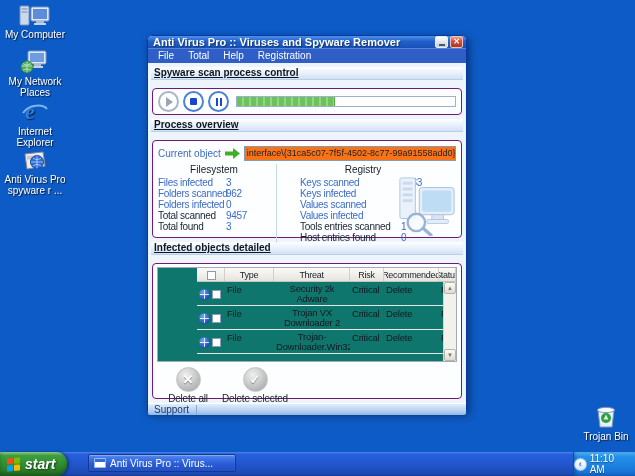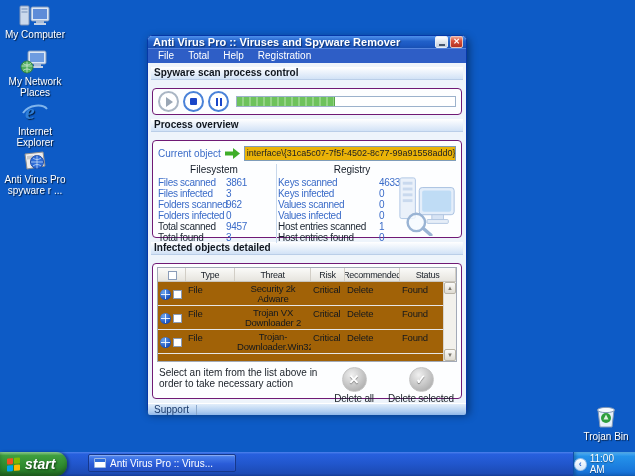--- a/index.html
+++ b/index.html
@@ -24,58 +24,58 @@
              justify-content:center; font-size:8px; line-height:8px; }
   .btn-min { background:linear-gradient(180deg,#FDFDFD,#C2CFDE); border:1px solid #E8EEF6; color:#44546A; }
   .btn-min .dash { width:6px; height:2px; background:#46566E; margin-top:5px; }
   .btn-close { background:linear-gradient(180deg,#F0A28E,#D8503A 40%,#B23222); border:1px solid #E8C4BC; color:#fff; font-weight:bold; }
 
   .menubar { height:15px; background:#2E5EC6; border-top:1px solid #5484DE; display:flex; align-items:center; padding-left:3px; }
   .menu-item { color:#fff; font-size:10px; padding:0 7px; line-height:14px; cursor:default; }
 
   .content { flex:1; padding:2px 3px 0; background:#EEF4FB; position:relative; }
   .sec-hdr { height:13px; line-height:12px; font-size:10px; font-weight:bold; color:#10161E; padding-left:3px;
-             background:linear-gradient(180deg,#FFFFFF,#D2E2F6); border-bottom:1px solid #BACEE8; margin:2px 0 3px; }
+             background:linear-gradient(180deg,#FFFFFF,#D2E2F6); border-bottom:1px solid #BACEE8; margin:2px 0 3px;text-decoration:underline; }
   .panel { border:1px solid #701a75; border-radius:4px; background:#FDFEFF; margin:8px 1px 4px; }
 
   
   .p-scan { height:27px; display:flex; align-items:center; padding:0 5px; gap:4px; }
   .ctl-btn { width:21px; height:21px; border-radius:50%; background:#fff; display:flex; align-items:center;
              justify-content:center; flex:0 0 auto; }
   .ctl-play { border:2px solid #AAB6C4; }
   .ctl-play .tri { width:0; height:0; border-left:7px solid #9AA6B4; border-top:5px solid transparent; border-bottom:5px solid transparent; margin-left:2px; }
   .ctl-stop { border:2px solid #4A82D8; }
   .ctl-stop .sq { width:7px; height:7px; background:#1A46C8; border-radius:1px; }
   .ctl-pause { border:2px solid #4A82D8; display:flex; gap:2px; }
   .ctl-pause .bar { width:2px; height:8px; background:#1A46C8; }
   .prog-track { flex:1; height:11px; border:1px solid #9CB2CC; background:#fff; margin-left:3px; }
   .prog-fill { height:100%; background:repeating-linear-gradient(90deg,#6EC25C 0 5px,#94D486 5px 7px);
                border-right:1px solid #58A648; }
 
   
   .p-over { height:98px; padding:4px 5px 2px; position:relative; }
   .cur-row { display:flex; align-items:center; gap:4px; height:16px; }
   .cur-label { color:#3A6BC8; font-size:10px; white-space:nowrap; }
-  .cur-input { flex:1; height:15px; border:1px solid #7F9DB9; background:#eab308; font-size:9px; color:#222;
+  .cur-input { flex:1; height:15px; border:1px solid #7F9DB9; background:#f97316; font-size:9px; color:#222;
                padding:0 2px; line-height:13px; white-space:nowrap; overflow:hidden; }
   .stats-wrap { display:flex; margin-top:3px; }
   .stats-title { font-size:10px; color:#141C28; height:13px;text-align:center; }
   .col-fs { width:112px; }
-  .col-reg { margin-left:6px; border-left:1px solid #C8D8EC; padding-left:1px; width:150px; }
+  .col-reg { margin-left:6px; border-left:1px solid #C8D8EC; padding-left:23px; width:150px; }
   .stat-row { display:flex; height:11px; font-size:10px; letter-spacing:-0.3px; }
   .col-fs .stat-label { width:68px; }
   .col-reg .stat-label { width:101px; }
   .stat-label { color:#3A6BC8; white-space:nowrap; }
   .stat-label.dark { color:#1A2430; }
   .stat-value { color:#3A6BC8; }
   .pc-art { position:absolute; right:3px; bottom:1px; }
 
   
   .p-inf { height:136px; padding:3px 4px; }
-  .table-box { height:95px; border:1px solid #A2AAB8; background:#a16207; position:relative; overflow:hidden; }
+  .table-box { height:95px; border:1px solid #A2AAB8; background:#0f766e; position:relative; overflow:hidden;padding-left:39px; }
   .thead { display:flex; height:14px; background:linear-gradient(180deg,#FBFBF9,#E6E4DE); border-bottom:1px solid #C8C4BC;
            font-size:9px; letter-spacing:-0.3px; color:#20262E; }
   .th { border-right:1px solid #D2CEC6; display:flex; align-items:center; justify-content:center; overflow:hidden; }
   .trow { display:flex; border-bottom:1px solid #E6E6E6; font-size:9.5px; letter-spacing:-0.2px; color:#14181E; }
   .td { padding:2px 2px 1px; overflow:hidden; }
   .c-sel { width:28px; flex:0 0 auto; display:flex; align-items:center; gap:2px; padding:2px 1px 0 2px; }
   .c-type { width:49px; flex:0 0 auto; }
   .c-threat { width:76px; flex:0 0 auto; text-align:center; line-height:10px; }
   .c-risk { width:34px; flex:0 0 auto; }
   .c-rec { width:55px; flex:0 0 auto; }
@@ -227,24 +227,20 @@
             <rect x="0" y="3.5" width="8" height="4" fill="#3FAE29"></rect>
               <polygon points="8,0 15,5.5 8,11" fill="#3FAE29"></polygon>
           </svg>
           <div class="cur-input">interface\{31ca5c07-7f5f-4502-8c77-99a91558add0}</div>
         </div>
         <div class="stats-wrap">
           <div class="col-fs">
             <div class="stats-title">Filesystem</div>
             <div>
                 <div class="stat-row">
-                  <span class="stat-label">Files scanned</span>
-                  <span class="stat-value">3861</span>
-                </div>
-                <div class="stat-row">
                   <span class="stat-label">Files infected</span>
                   <span class="stat-value">3</span>
                 </div>
                 <div class="stat-row">
                   <span class="stat-label">Folders scanned</span>
                   <span class="stat-value">962</span>
                 </div>
                 <div class="stat-row">
                   <span class="stat-label">Folders infected</span>
                   <span class="stat-value">0</span>
@@ -272,21 +268,21 @@
                 </div>
                 <div class="stat-row">
                   <span class="stat-label">Values scanned</span>
                   <span class="stat-value">0</span>
                 </div>
                 <div class="stat-row">
                   <span class="stat-label">Values infected</span>
                   <span class="stat-value">0</span>
                 </div>
                 <div class="stat-row">
-                  <span class="stat-label dark">Host entries scanned</span>
+                  <span class="stat-label dark">Tools entries scanned</span>
                   <span class="stat-value">1</span>
                 </div>
                 <div class="stat-row">
                   <span class="stat-label dark">Host entries found</span>
                   <span class="stat-value">0</span>
                 </div>
               </div>
           </div>
         </div>
         <svg class="pc-art" width="62" height="62" viewBox="0 0 64 64">
@@ -351,21 +347,20 @@
                 <span class="td c-rec">Delete</span>
                 <span class="td c-status">Found</span>
               </div>
             </div>
           <div class="vscroll">
             <span class="sb-btn sb-up">▲</span>
             <span class="sb-btn sb-down">▼</span>
           </div>
         </div>
         <div class="note-row">
-          <div class="note">Select an item from the list above in order to take necessary action</div>
           <div class="action">
             <div class="action-btn">
                 <span>✕</span>
               </div>
             <div class="action-label">Delete all</div>
           </div>
           <div class="action" style="width:72px;">
             <div class="action-btn">
                 <span>✓</span>
               </div>
@@ -391,17 +386,17 @@
           <span style="background:#FFB900"></span>
       </span>
       <span>start</span>
     </div>
     <div class="taskbtn">
       <span class="tb-ico"></span>
       <span>Anti Virus Pro :: Virus...</span>
     </div>
     <div class="tray">
       <span class="tray-chevron">‹</span>
-      <span class="clock">11:00 AM</span>
+      <span class="clock">11:10 AM</span>
     </div>
   </div>
 
 </div>
 
 </body></html>

